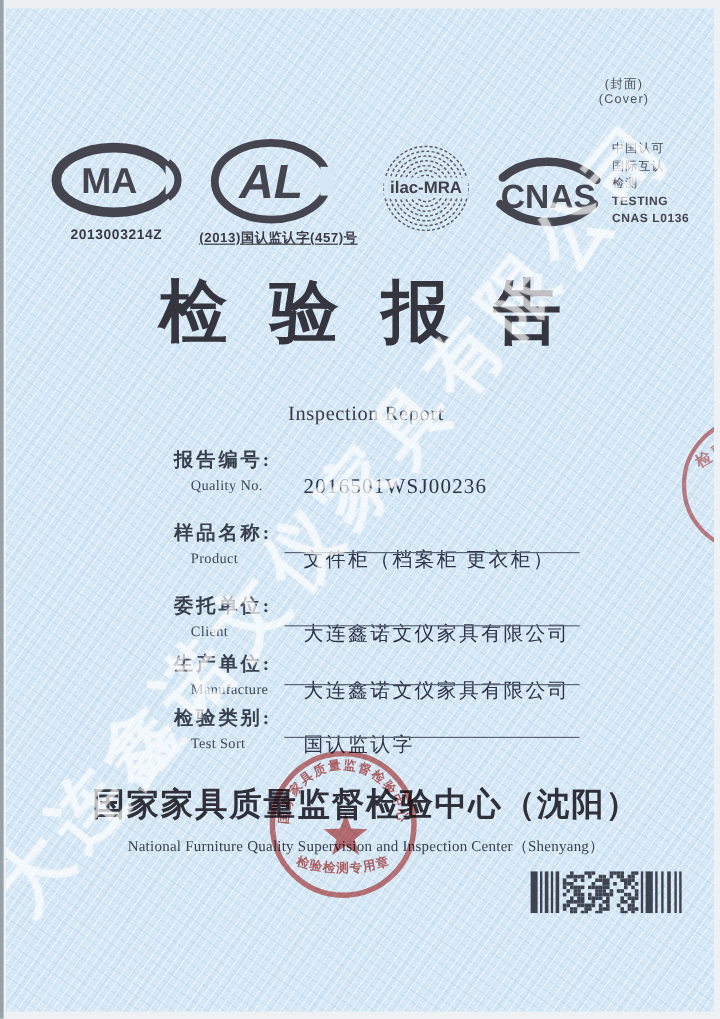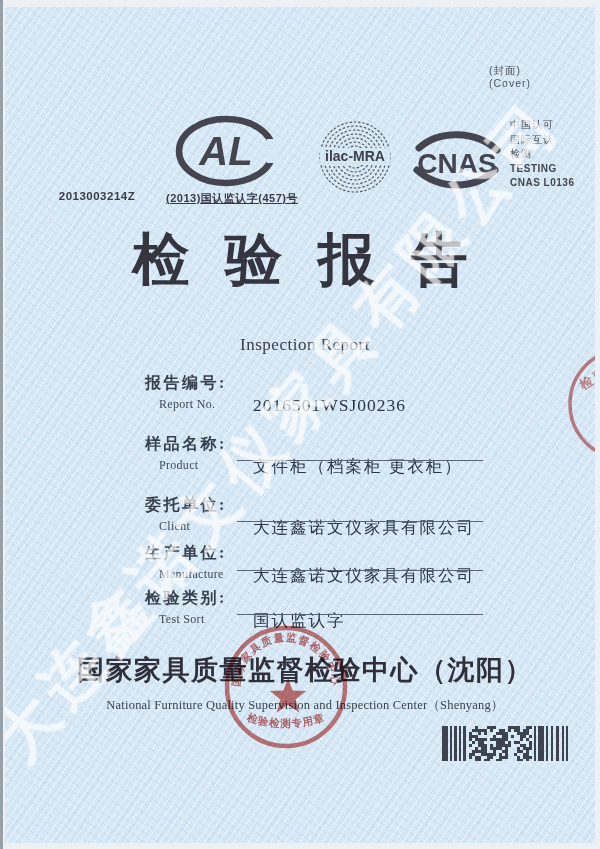--- a/index.html
+++ b/index.html
@@ -18,21 +18,21 @@
       repeating-linear-gradient(125deg, rgba(190,215,235,0.30) 0 2px, rgba(190,215,235,0) 2px 14px);
     overflow:hidden;
   }
   .abs{position:absolute;}
 
   
   .logo svg{display:block;}
   .cert-no{font-weight:bold;font-size:11.5px;color:#3a3a46;text-align:center;letter-spacing:.5px;}
   .cnas-side{font-size:10px;line-height:14.5px;color:#45454f;letter-spacing:1px;}
   .cnas-side .b{font-weight:bold;letter-spacing:.5px;}
-  .cover-note{font-size:10.5px;line-height:13px;color:#4a525a;text-align:left;letter-spacing:1px;}
+  .cover-note{font-size:10.5px;line-height:13px;color:#4a525a;text-align:center;letter-spacing:1px;}
 
   
   .title-zh{
     left:20px;top:215px;width:560px;text-align:center;
     font-size:57px;font-weight:bold;color:#35353f;letter-spacing:10px;white-space:nowrap;
   }
   .title-en{
     left:0;top:328px;width:600px;text-align:center;
     font-family:"Liberation Serif", serif;font-size:17px;color:#3b3b49;letter-spacing:.5px;
   }
@@ -68,20 +68,28 @@
 
 <div class="photo-edge"></div>
 
 <div class="page">
 
   <div class="abs cover-note" style="left:484px;top:57px;width:62px;">
     <div>(封面)</div>
     <div>(Cover)</div>
   </div>
 
+  <div class="abs logo" style="left:36px;top:110px;">
+    <svg width="112" height="70" viewBox="0 0 112 70">
+      <ellipse cx="54" cy="33" rx="48" ry="27" fill="none" stroke="#45454f" stroke-width="8"></ellipse>
+      <rect x="97" y="21" width="16" height="24" fill="#d6e8f5"></rect>
+      <path d="M99,18 A38,24 0 0 1 99,48" fill="none" stroke="#45454f" stroke-width="6"></path>
+      <text x="50" y="44" text-anchor="middle" font-size="30" font-weight="bold" fill="#45454f">MA</text>
+    </svg>
+  </div>
   <div class="abs cert-no" style="left:28px;top:183px;width:128px;">2013003214Z</div>
 
   <div class="abs logo" style="left:170px;top:108px;">
     <svg width="104" height="74" viewBox="0 0 104 74">
       <ellipse cx="51" cy="36" rx="47" ry="32" fill="none" stroke="#45454f" stroke-width="6.5"></ellipse>
       <rect x="92" y="24" width="14" height="24" fill="#d6e8f5"></rect>
       <text x="51" y="50" text-anchor="middle" font-size="40" font-weight="bold" fill="#45454f" font-style="italic">AL</text>
     </svg>
   </div>
   <div class="abs cert-no" style="left:152px;top:184px;width:150px;font-size:11px;text-decoration:underline;">(2013)国认监认字(457)号</div>
@@ -117,21 +125,21 @@
     <div>检测</div>
     <div class="b">TESTING</div>
     <div class="b">CNAS L0136</div>
   </div>
 
   <div class="abs title-zh">检 验 报 告</div>
   <div class="abs title-en">Inspection Report</div>
 
   <div class="abs frow" style="top:366px;">
     <div class="flabel">报告编号:</div>
-    <div class="flabel-en">Report No.</div>
+    <div class="flabel-en">Quality No.</div>
     <div class="fvalue" style="font-size:17.5px;letter-spacing:1px;">2016501WSJ00236</div>
   </div>
 
   <div class="abs frow" style="top:427px;">
     <div class="flabel">样品名称:</div>
     <div class="flabel-en">Product</div>
     <div class="fvalue">文件柜（档案柜 更衣柜）</div>
     <div class="fline"></div>
   </div>
 

